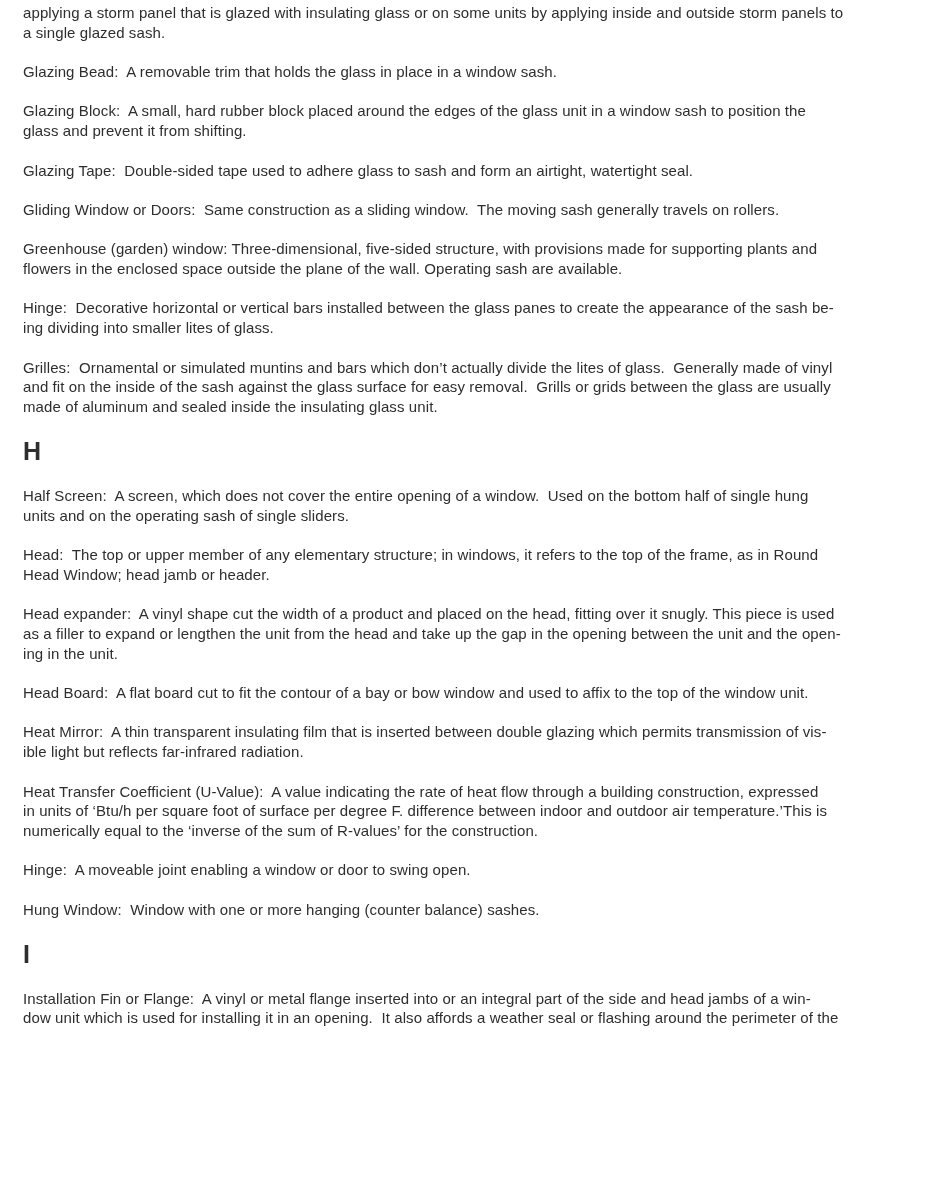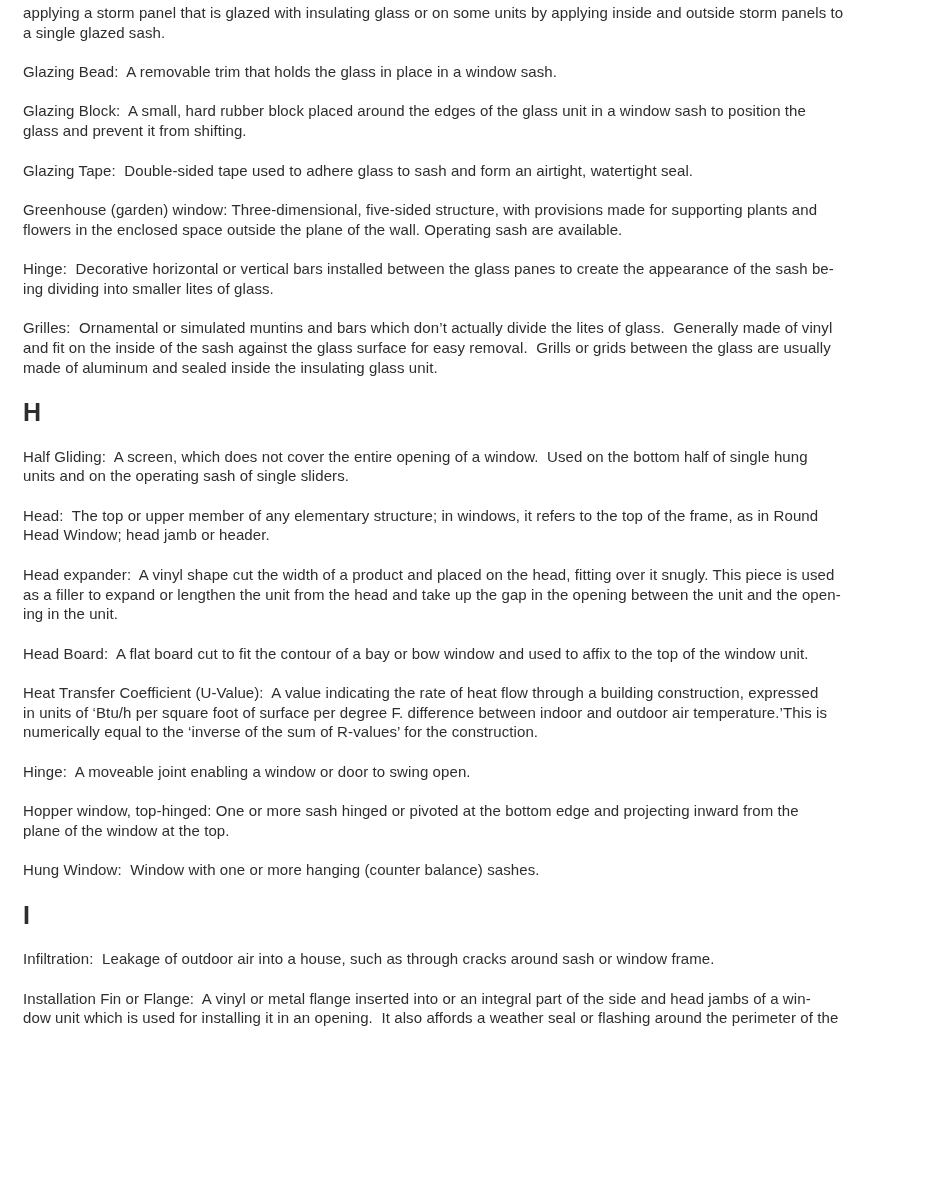--- a/index.html
+++ b/index.html
@@ -51,58 +51,58 @@
   <p class="entry"><span class="def">applying a storm panel that is glazed with insulating glass or on some units by applying inside and outside storm panels to
 a single glazed sash.</span></p>
 
   <p class="entry"><span class="term">Glazing Bead:</span><span class="def">  A removable trim that holds the glass in place in a window sash.</span></p>
 
   <p class="entry"><span class="term">Glazing Block:</span><span class="def">  A small, hard rubber block placed around the edges of the glass unit in a window sash to position the
 glass and prevent it from shifting.</span></p>
 
   <p class="entry"><span class="term">Glazing Tape:</span><span class="def">  Double-sided tape used to adhere glass to sash and form an airtight, watertight seal.</span></p>
 
+  <p class="entry"><span class="term">Gliding Window or Doors:</span><span class="def">  Same construction as a sliding window.  The moving sash generally travels on rollers.</span></p>
 
   <p class="entry"><span class="term">Greenhouse (garden) window:</span><span class="def"> Three-dimensional, five-sided structure, with provisions made for supporting plants and
 flowers in the enclosed space outside the plane of the wall. Operating sash are available.</span></p>
 
   <p class="entry"><span class="term">Hinge:</span><span class="def">  Decorative horizontal or vertical bars installed between the glass panes to create the appearance of the sash be-
 ing dividing into smaller lites of glass.</span></p>
 
   <p class="entry"><span class="term">Grilles:</span><span class="def">  Ornamental or simulated muntins and bars which don’t actually divide the lites of glass.  Generally made of vinyl
 and fit on the inside of the sash against the glass surface for easy removal.  Grills or grids between the glass are usually
 made of aluminum and sealed inside the insulating glass unit.</span></p>
 
   <h2 class="letter-heading">H</h2>
 
-  <p class="entry"><span class="term">Half Gliding</span><span class="def">:  A screen, which does not cover the entire opening of a window.  Used on the bottom half of single hung
+  <p class="entry"><span class="term">Half Screen</span><span class="def">:  A screen, which does not cover the entire opening of a window.  Used on the bottom half of single hung
 units and on the operating sash of single sliders.</span></p>
 
   <p class="entry"><span class="term">Head:</span><span class="def">  The top or upper member of any elementary structure; in windows, it refers to the top of the frame, as in Round
 Head Window; head jamb or header.</span></p>
 
   <p class="entry"><span class="term">Head expander</span><span class="def">:  A vinyl shape cut the width of a product and placed on the head, fitting over it snugly. This piece is used
 as a filler to expand or lengthen the unit from the head and take up the gap in the opening between the unit and the open-
 ing in the unit.</span></p>
 
   <p class="entry"><span class="term">Head Board</span><span class="def">:  A flat board cut to fit the contour of a bay or bow window and used to affix to the top of the window unit.</span></p>
 
+  <p class="entry"><span class="term">Heat Mirror</span><span class="def">:  A thin transparent insulating film that is inserted between double glazing which permits transmission of vis-
+ible light but reflects far-infrared radiation.</span></p>
 
   <p class="entry"><span class="term">Heat Transfer Coefficient (U-Value):</span><span class="def">  A value indicating the rate of heat flow through a building construction, expressed
 in units of ‘Btu/h per square foot of surface per degree F. difference between indoor and outdoor air temperature.’This is
 numerically equal to the ‘inverse of the sum of R-values’ for the construction.</span></p>
 
   <p class="entry"><span class="term">Hinge:</span><span class="def">  A moveable joint enabling a window or door to swing open.</span></p>
 
-  <p class="entry"><span class="term">Hopper window, top-hinged</span><span class="def">: One or more sash hinged or pivoted at the bottom edge and projecting inward from the
-plane of the window at the top.</span></p>
 
 
   <p class="entry"><span class="term">Hung Window:</span><span class="def">  Window with one or more hanging (counter balance) sashes.</span></p>
 
   <h2 class="letter-heading">I</h2>
 
-  <p class="entry"><span class="term">Infiltration:</span><span class="def">  Leakage of outdoor air into a house, such as through cracks around sash or window frame.</span></p>
 
   <p class="entry"><span class="term">Installation Fin or Flange:</span><span class="def">  A vinyl or metal flange inserted into or an integral part of the side and head jambs of a win-
 dow unit which is used for installing it in an opening.  It also affords a weather seal or flashing around the perimeter of the</span></p>
 
 </div>
 
 </body></html>

